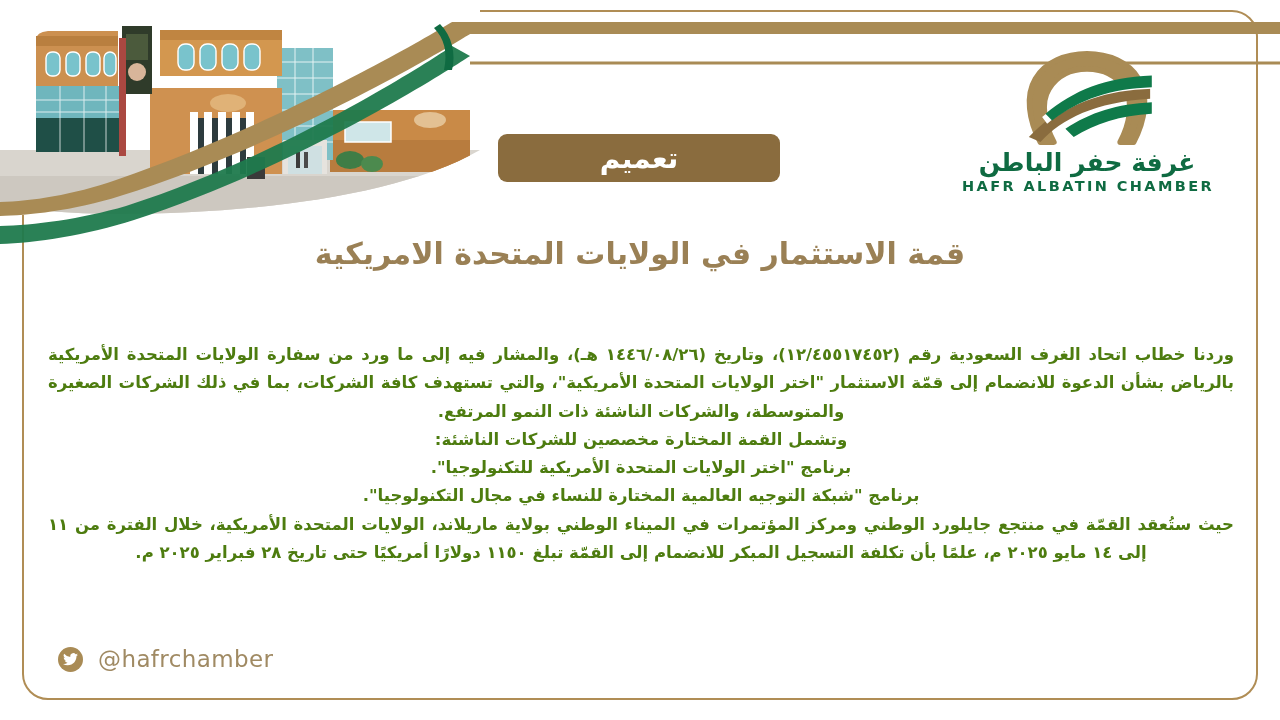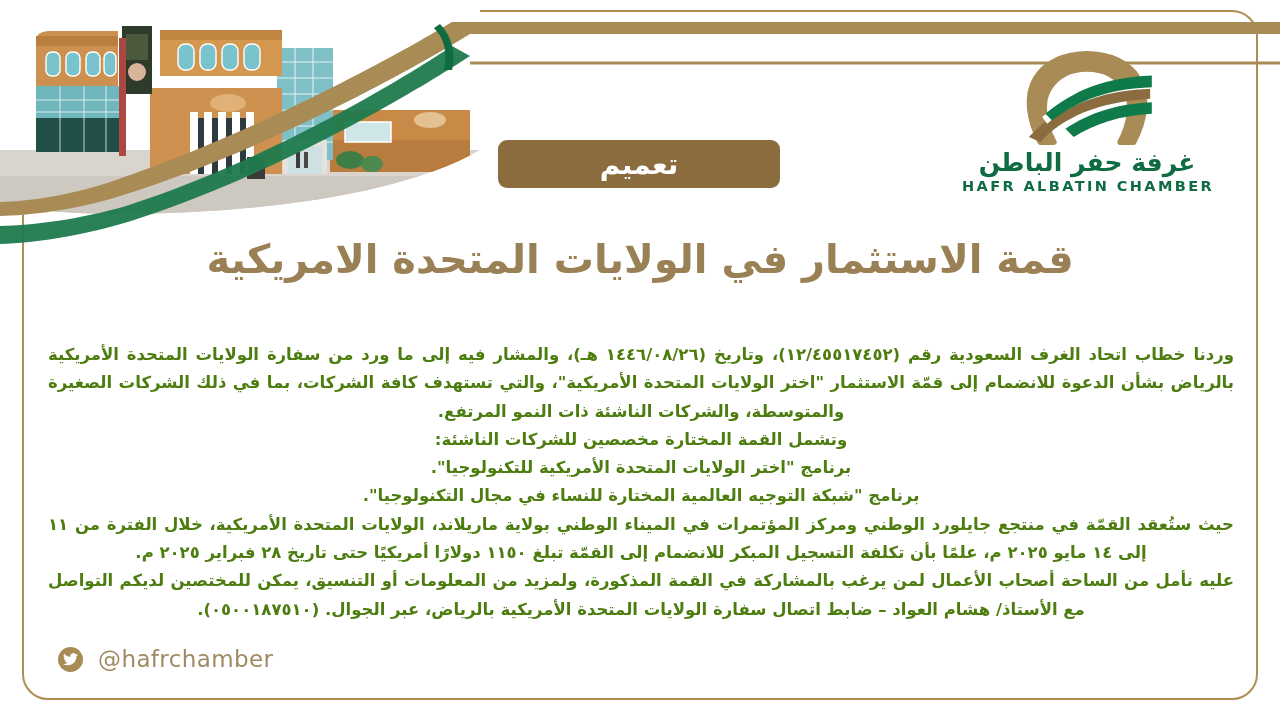--- a/index.html
+++ b/index.html
@@ -62,21 +62,21 @@
     width: 1280px;
     height: 240px;
     z-index: 7;
   }
   .header-art svg { display: block; }
 
   
   .badge {
     position: absolute;
     left: 498px;
-    top: 140px;
+    top: 134px;
     width: 282px;
     height: 48px;
     background: #8a6c3e;
     border-radius: 9px;
     color: #ffffff;
     font-size: 28px;
     font-weight: bold;
     display: flex;
     align-items: center;
     justify-content: center;
@@ -116,21 +116,21 @@
 
   
   .title {
     position: absolute;
     left: 0;
     top: 236px;
     width: 1280px;
     text-align: center;
     direction: rtl;
     color: #9a8055;
-    font-size: 40px;
+    font-size: 30px;
     font-weight: bold;
     z-index: 9;
   }
 
   
   .body-block {
     position: absolute;
     left: 48px;
     top: 341px;
     width: 1186px;
@@ -306,21 +306,20 @@
   <div class="badge">تعميم</div>
 
   <div class="title">قمة الاستثمار في الولايات المتحدة الامريكية</div>
 
   <div class="body-block">
     <p class="p-just">وردنا خطاب اتحاد الغرف السعودية رقم (١٢/٤٥٥١٧٤٥٢)، وتاريخ (١٤٤٦/٠٨/٢٦ هـ)، والمشار فيه إلى ما ورد من سفارة الولايات المتحدة الأمريكية بالرياض بشأن الدعوة للانضمام إلى قمّة الاستثمار "اختر الولايات المتحدة الأمريكية"، والتي تستهدف كافة الشركات، بما في ذلك الشركات الصغيرة والمتوسطة، والشركات الناشئة ذات النمو المرتفع.</p>
     <p class="p-center">وتشمل القمة المختارة مخصصين للشركات الناشئة:</p>
     <p class="p-center">برنامج "اختر الولايات المتحدة الأمريكية للتكنولوجيا".</p>
     <p class="p-center">برنامج "شبكة التوجيه العالمية المختارة للنساء في مجال التكنولوجيا".</p>
     <p class="p-just">حيث ستُعقد القمّة في منتجع جايلورد الوطني ومركز المؤتمرات في الميناء الوطني بولاية ماريلاند، الولايات المتحدة الأمريكية، خلال الفترة من ١١ إلى ١٤ مايو ٢٠٢٥ م، علمًا بأن تكلفة التسجيل المبكر للانضمام إلى القمّة تبلغ ١١٥٠ دولارًا أمريكيًا حتى تاريخ ٢٨ فبراير ٢٠٢٥ م.</p>
-    <p class="p-just">عليه نأمل من الساحة أصحاب الأعمال لمن يرغب بالمشاركة في القمة المذكورة، ولمزيد من المعلومات أو التنسيق، يمكن للمختصين لديكم التواصل مع الأستاذ/ هشام العواد – ضابط اتصال سفارة الولايات المتحدة الأمريكية بالرياض، عبر الجوال. (٠٥٠٠١٨٧٥١٠).</p>
   </div>
 
   <div class="footer">
     <span class="tw-badge">
       <svg width="15" height="13" viewBox="0 0 24 20" xmlns="http://www.w3.org/2000/svg">
         <path d="M24 2.4a9.6 9.6 0 0 1-2.8.8A4.9 4.9 0 0 0 23.3.4a9.7 9.7 0 0 1-3.1 1.2A4.85 4.85 0 0 0 11.8 6a13.8 13.8 0 0 1-10-5.1 4.85 4.85 0 0 0 1.5 6.5A4.8 4.8 0 0 1 1 6.8v.06a4.85 4.85 0 0 0 3.9 4.76 4.9 4.9 0 0 1-2.2.08 4.86 4.86 0 0 0 4.53 3.37A9.74 9.74 0 0 1 0 17.1a13.74 13.74 0 0 0 7.55 2.2c9.05 0 14-7.5 14-14v-.64A9.9 9.9 0 0 0 24 2.4z" fill="#ffffff"></path>
       </svg>
     </span>
     <span class="handle">@hafrchamber</span>
   </div>

